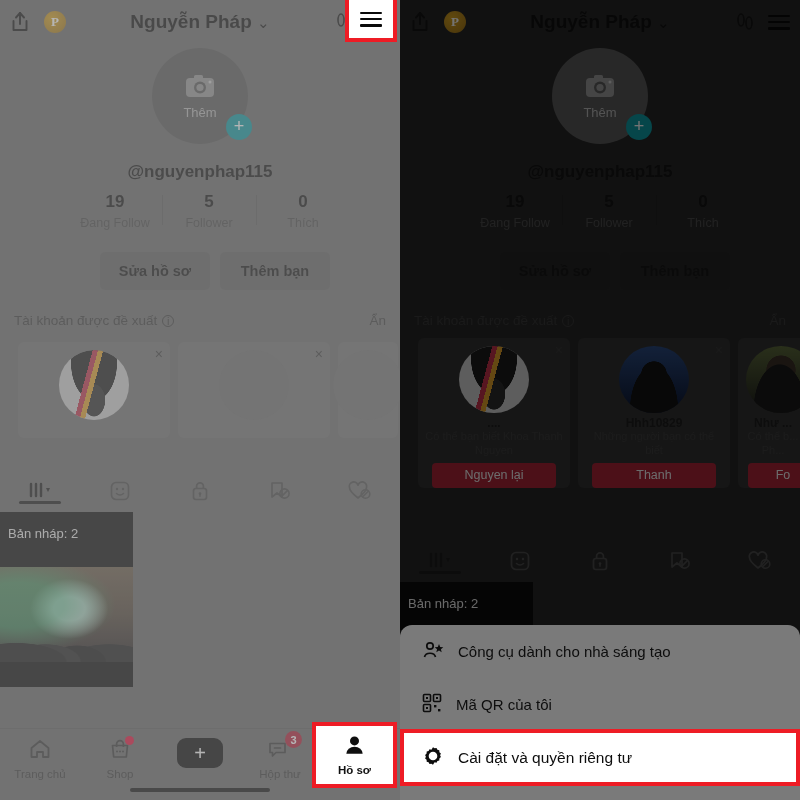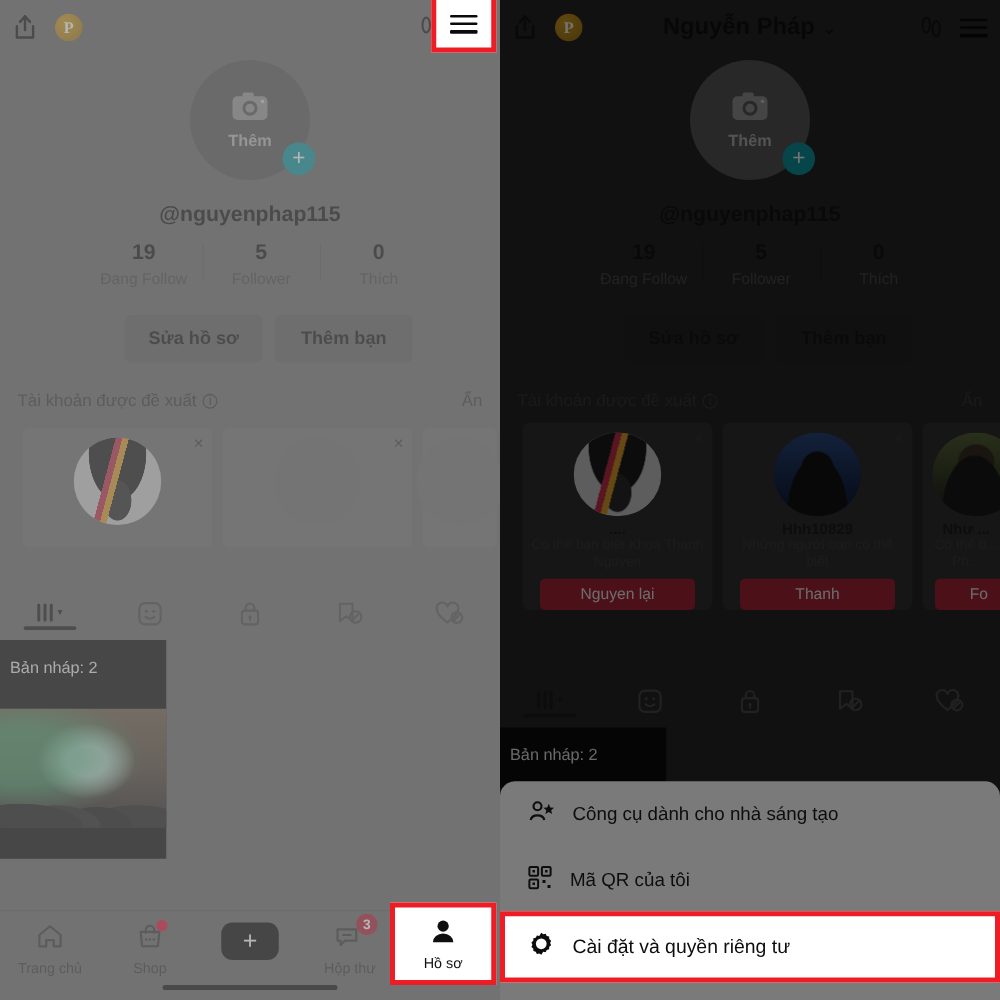--- a/index.html
+++ b/index.html
@@ -35,21 +35,21 @@
             font-family:"Liberation Serif", serif; }
   .hdr-title { position:absolute; left:0; right:0; text-align:center;
                font-size:19px; font-weight:bold; color:#111; pointer-events:none; }
   .hdr-title span.chev { font-weight:normal; font-size:15px; }
 
   
   .avatar-wrap { position:absolute; left:50%; transform:translateX(-50%); top:48px;
                  width:96px; height:96px; }
   .avatar { width:96px;height:96px;border-radius:50%; background:#5a5a5a;
             display:flex;flex-direction:column;align-items:center;justify-content:center; }
-  .avatar .lbl { font-size:13px; color:#b9b9b9; margin-top:2px;font-weight:bold; }
+  .avatar .lbl { font-size:13px; color:#b9b9b9; margin-top:2px; }
   .plus { position:absolute; right:-4px; bottom:4px; width:26px;height:26px;border-radius:50%;
           background:#0e9ba4; color:#fff; font-size:18px; line-height:24px; text-align:center; }
 
   .handle { position:absolute; left:0;right:0; top:162px; text-align:center;
             font-size:17px; font-weight:bold; color:#141414; }
 
   .stats { position:absolute; left:0; right:0; top:192px;
            display:flex; justify-content:center; gap:0;padding-left:18px; }
   .stat { width:94px; text-align:center; position:relative; }
   .stat .num { font-size:17px; font-weight:bold; color:#141414; }
@@ -167,20 +167,24 @@
       <div class="hdr">
         <div class="hdr-left">
           <span class="ico">
             <svg width="20" height="22" viewBox="0 0 20 22">
                 <path d="M10 2 L10 13 M10 2 L6 6.5 M10 2 L14 6.5" stroke="#141414" stroke-width="1.9" fill="none" stroke-linecap="round"></path>
                 <path d="M3.5 10 L3.5 19 L16.5 19 L16.5 10" stroke="#141414" stroke-width="1.9" fill="none" stroke-linecap="round" stroke-linejoin="round"></path>
               </svg>
           </span>
           <span class="pbadge">P</span>
         </div>
+        <div class="hdr-title">
+          <span>Nguyễn Pháp</span>
+          <span class="chev">⌄</span>
+        </div>
         <div class="hdr-right">
           <span class="ico">
             <svg width="22" height="20" viewBox="0 0 22 20">
                 <ellipse cx="7" cy="8" rx="3" ry="6" stroke="#141414" stroke-width="1.6" fill="none"></ellipse>
                 <ellipse cx="15" cy="11" rx="3" ry="6" stroke="#141414" stroke-width="1.6" fill="none"></ellipse>
               </svg>
           </span>
           <span class="ico" style="visibility:hidden;">
             <span class="hamb">
                 <i></i>
@@ -558,21 +562,21 @@
   </div>
 
   <div class="hl-box hl-white" style="left:312px; top:722px; width:85px; height:66px;">
     <div style="position:absolute; inset:0; display:flex; flex-direction:column; align-items:center; justify-content:center; gap:3px;">
       <span>
         <svg width="23" height="23" viewBox="0 0 22 22">
             <circle cx="11" cy="6.6" r="4.3" fill="#0f0f0f"></circle>
             <path d="M3.2 19 a7.8 6.8 0 0 1 15.6 0 Z" fill="#0f0f0f"></path>
           </svg>
       </span>
-      <span style="font-size:11.5px;font-weight:normal;color:#111;">Hồ sơ</span>
+      <span style="font-size:11.5px;font-weight:bold;color:#111;">Hồ sơ</span>
     </div>
   </div>
 
   <div class="hl-box hl-white" style="left:400px; top:729px; width:400px; height:57px;">
     <div style="position:absolute; inset:0; display:flex; align-items:center; gap:14px; padding-left:18px;">
       <span>
         <svg width="22" height="22" viewBox="0 0 22 22">
             <path d="M11 2.2 l1.6 1.1 1.9-.4 .9 1.8 1.9 .5 .1 2 1.5 1.3 -.8 1.8 .8 1.8 -1.5 1.3 -.1 2 -1.9 .5 -.9 1.8 -1.9-.4 L11 19.8 9.4 18.7 7.5 19.1 6.6 17.3 4.7 16.8 4.6 14.8 3.1 13.5 3.9 11.7 3.1 9.9 4.6 8.6 4.7 6.6 6.6 6.1 7.5 4.3 9.4 4.7 Z" fill="#0d0d0d"></path>
             <circle cx="11" cy="11" r="4.3" fill="#fff"></circle>
           </svg>

